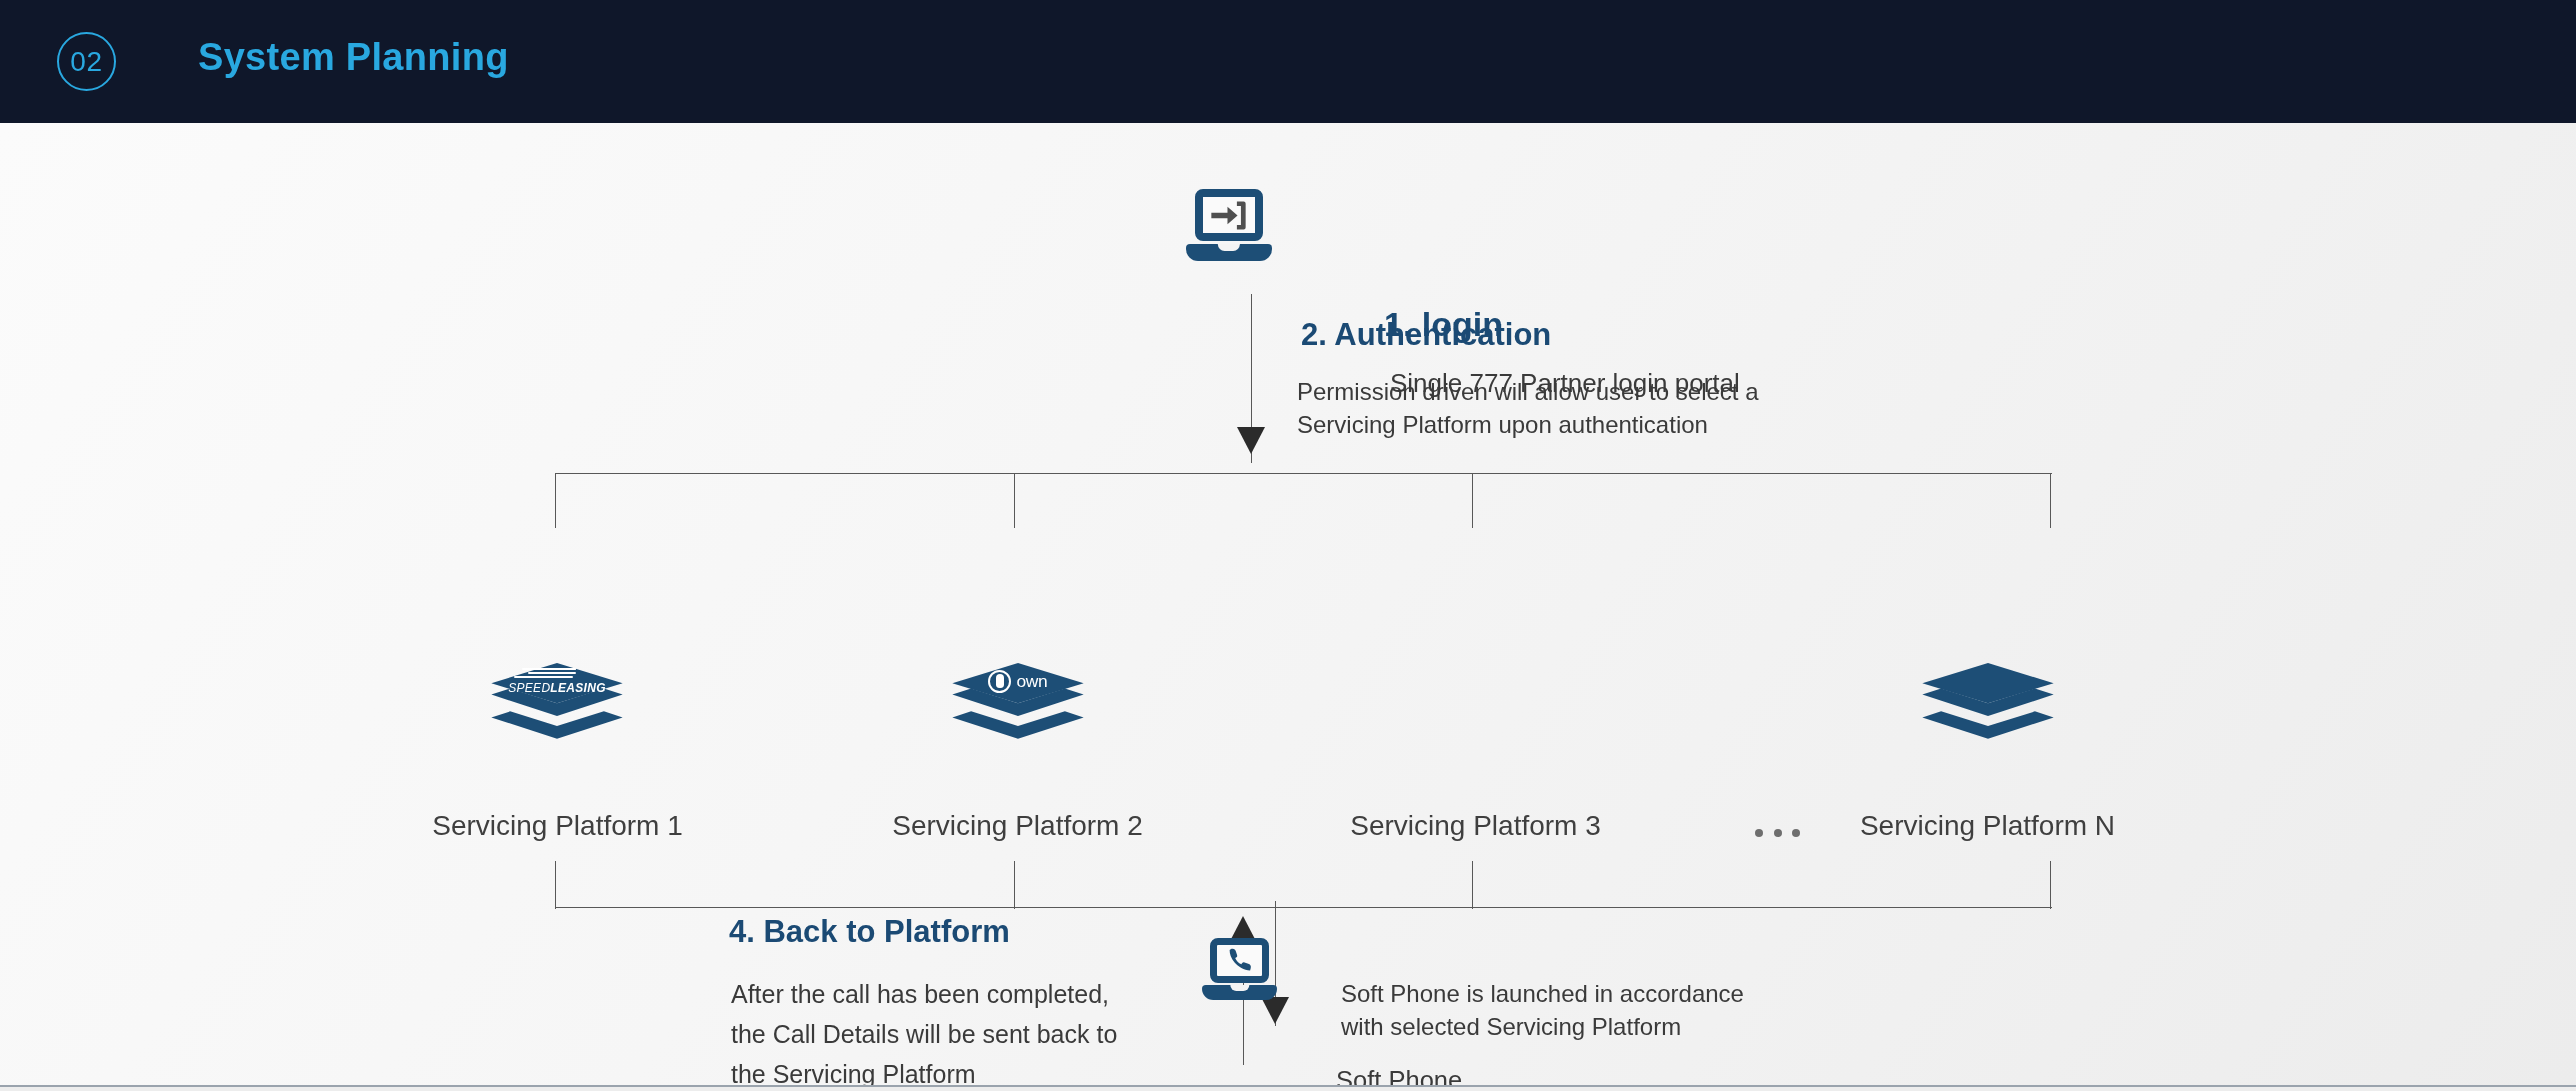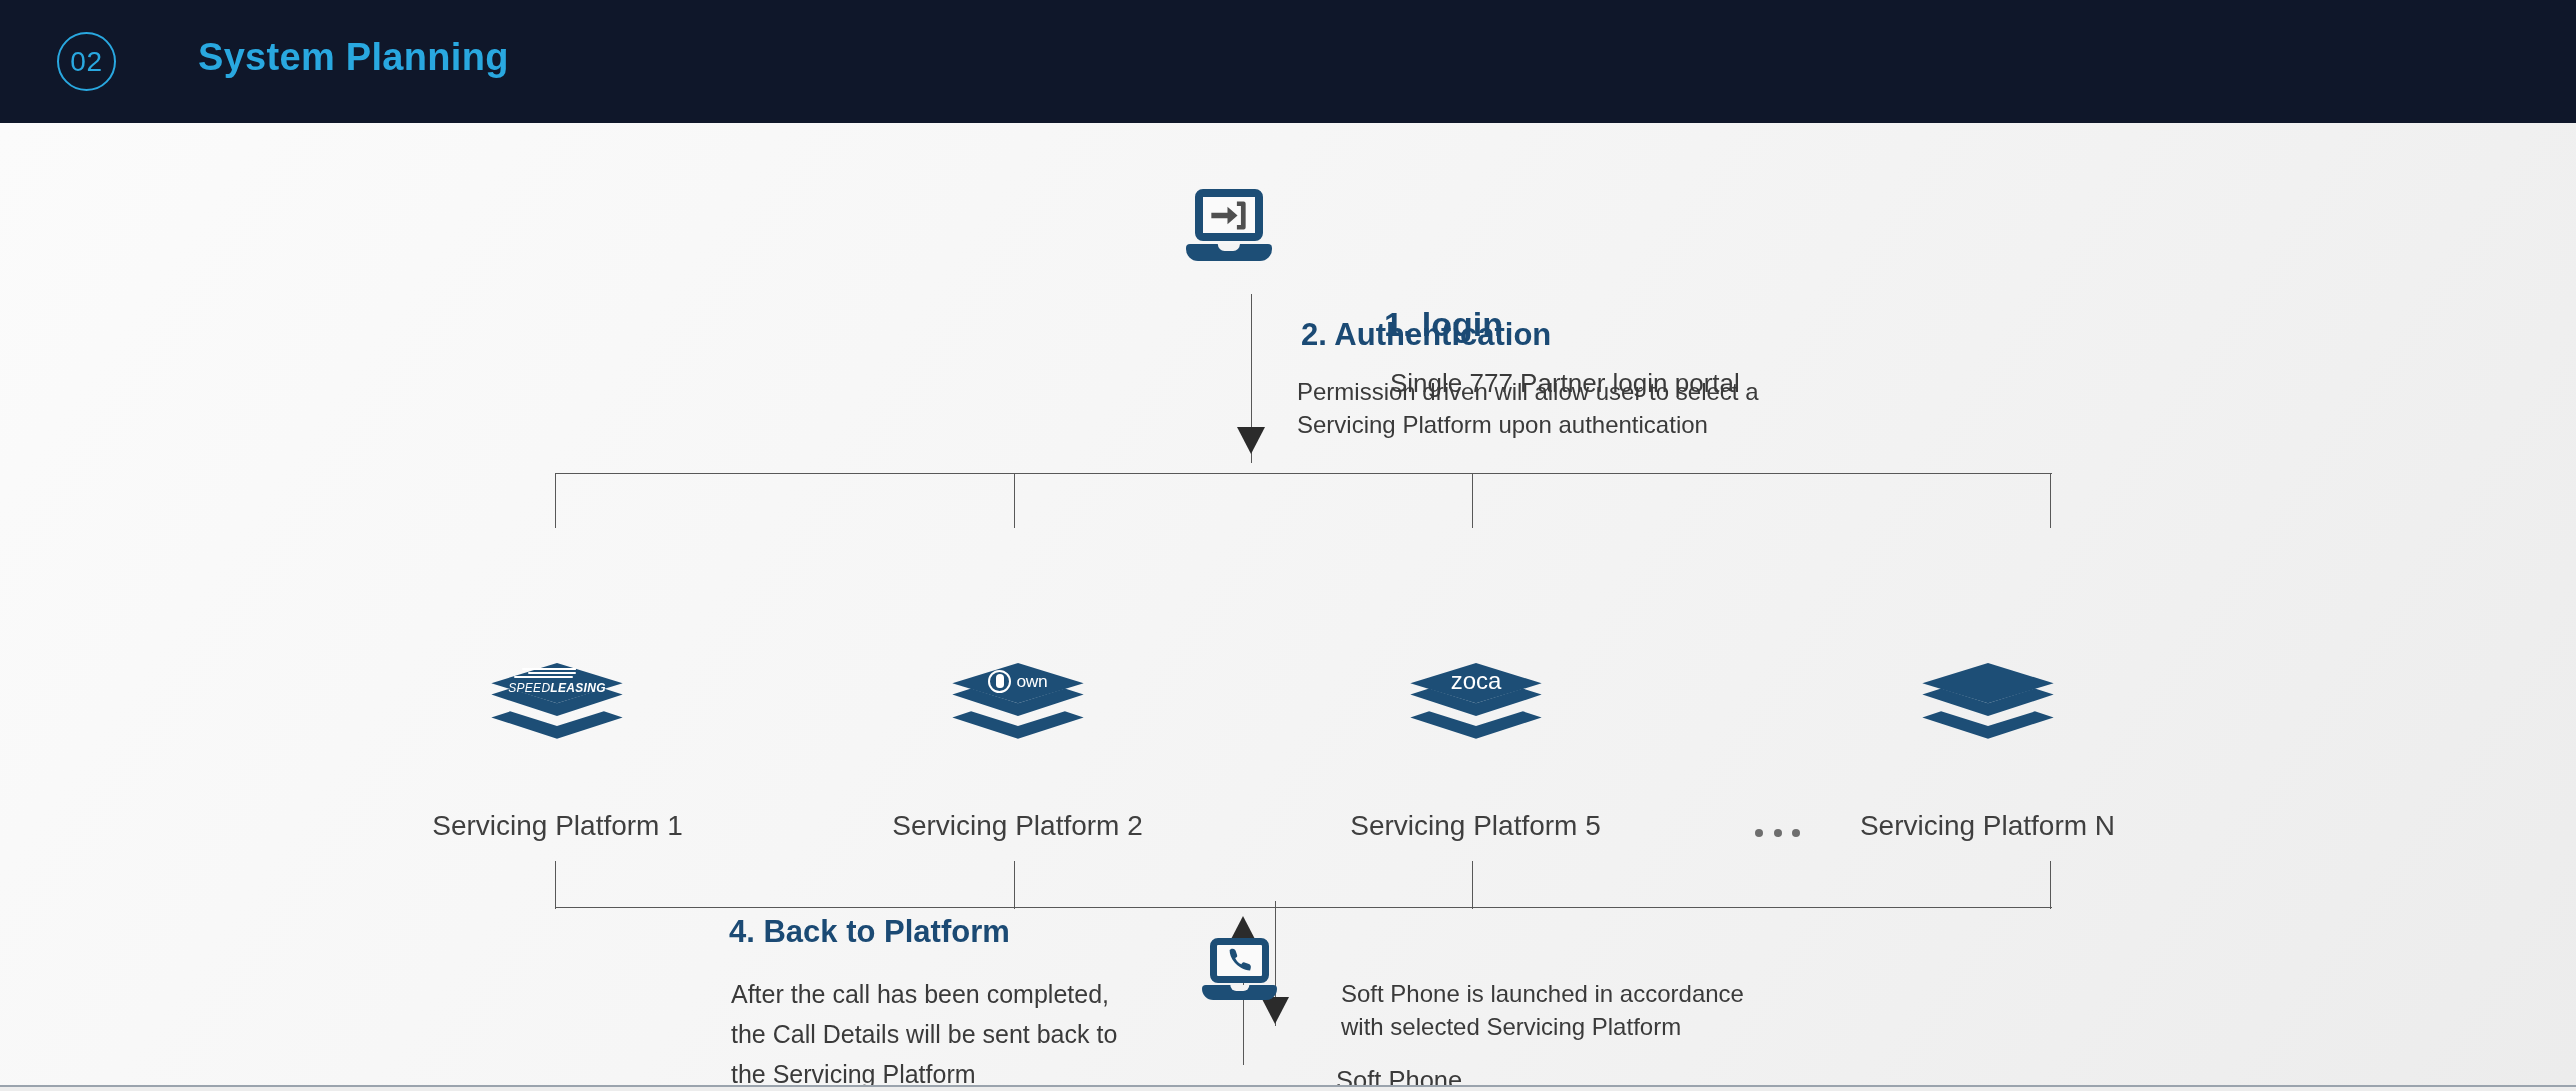--- a/index.html
+++ b/index.html
@@ -186,31 +186,21 @@
       <div class="brand-uown">
         <span class="ring">
             <i></i>
           </span>
         <span class="txt">own</span>
       </div>
     </div>
   </div>
   <div class="abs plat-label" style="left:856px; top:687px; width:323px; text-align:center;">Servicing Platform 2</div>
 
-  <div class="stack" style="left:1409px; top:540px; width:134px; height:86px;">
-    <svg viewBox="0 0 200 128" aria-hidden="true">
-      <path d="M100 0 L198 30 L100 60 L2 30 Z" fill="#1d4e76"></path>
-      <path d="M2 47 L30 38 L100 60 L170 38 L198 47 L100 79 Z" fill="#1d4e76"></path>
-      <path d="M2 81 L30 72 L100 94 L170 72 L198 81 L100 113 Z" fill="#1d4e76"></path>
-    </svg>
-    <div class="brand">
-      <span class="brand-zoca">zoca</span>
-    </div>
-  </div>
-  <div class="abs plat-label" style="left:1314px; top:687px; width:323px; text-align:center;">Servicing Platform 5</div>
+  <div class="abs plat-label" style="left:1314px; top:687px; width:323px; text-align:center;">Servicing Platform 3</div>
 
   <div class="dots" style="left:1755px; top:706px;">
     <i></i>
       <i></i>
       <i></i>
   </div>
 
   <div class="stack" style="left:1921px; top:540px; width:134px; height:86px;">
     <svg viewBox="0 0 200 128" aria-hidden="true">
       <path d="M100 0 L198 30 L100 60 L2 30 Z" fill="#1d4e76"></path>

